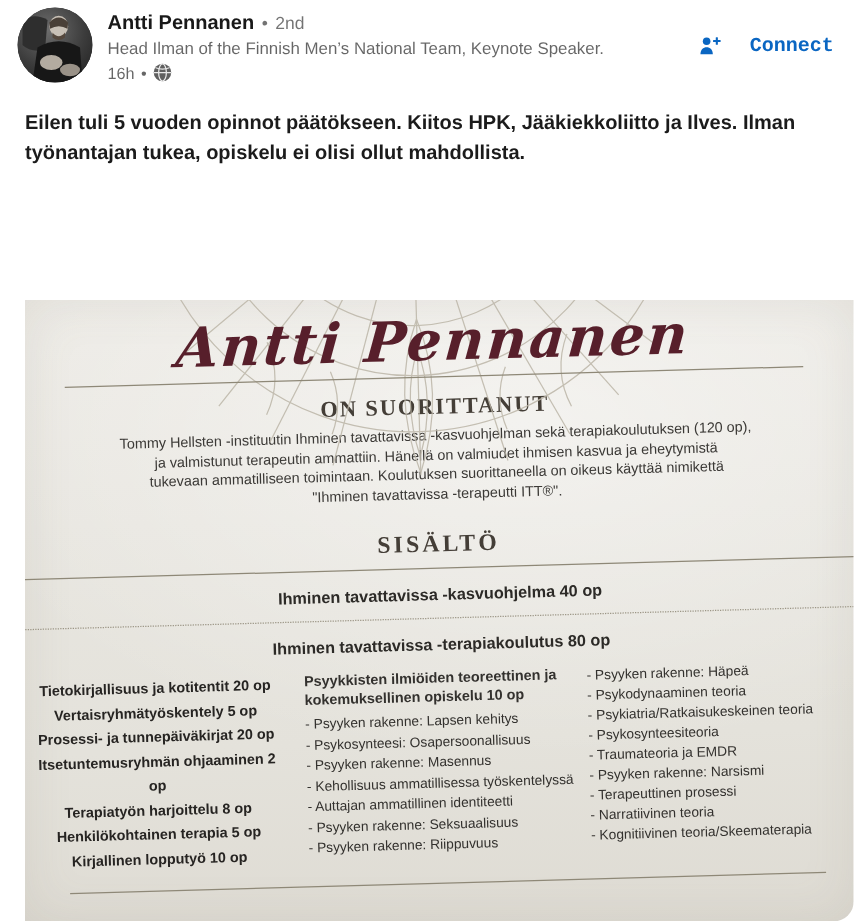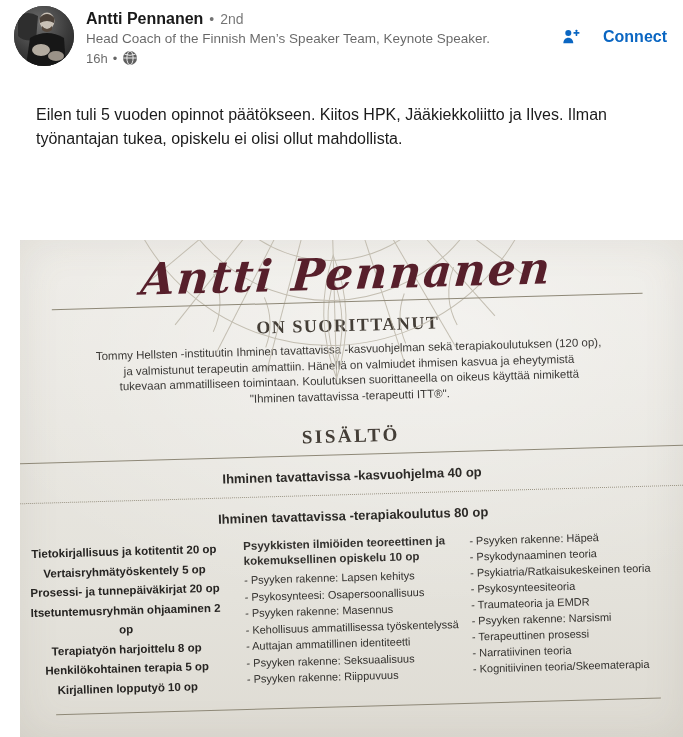--- a/index.html
+++ b/index.html
@@ -1,39 +1,40 @@
 <!DOCTYPE html>
 <html><head>
 <meta charset="utf-8">
 <style>
   html,body { margin:0; padding:0; background:#fff; }
   .page {
     position:relative; width:683px; height:737px; overflow:hidden;
     background:#ffffff;
     font-family:"Liberation Sans","DejaVu Sans",sans-serif;
+    border-radius:16px;
   }
 
   
   .post-header { position:absolute; top:6px; left:14px; right:10px; display:flex; align-items:flex-start; }
   .avatar { width:60px; height:60px; border-radius:50%; overflow:hidden; flex:none; background:#2a2a2a; cursor:pointer; }
   .header-text { margin-left:12px; flex:1; min-width:0; }
   .name-row { display:flex; align-items:baseline; gap:6px; margin-top:4px; }
   .name { font-size:16px; font-weight:700; color:rgba(0,0,0,.9); cursor:pointer; }
   .degree-sep, .degree { font-size:14px; color:rgba(0,0,0,.55); }
   .headline { font-size:13.5px; color:rgba(0,0,0,.6); margin-top:3px; white-space:nowrap; overflow:hidden; }
   .meta-row { font-size:13px; color:rgba(0,0,0,.6); margin-top:4px; display:flex; align-items:flex-end; gap:5px; }
   .connect-btn {
     display:flex; align-items:center; gap:23px; border:none; background:none; padding:4px 6px;
     color:#0a66c2; font-weight:700; font-size:16px; margin-top:18px; cursor:pointer; flex:none;
-    font-family:Liberation Sans, sans-serif;
+    font-family:Liberation Mono, monospace;
   }
 
   
   .post-body { position:absolute; top:87px; left:20px; right:16px; font-size:16px; line-height:24px; color:#1b1b1b; }
-  .post-body p { margin:16px; }
+  .post-body p { margin:0;font-weight:bold; }
   .post-body p + p { margin-top:25px; }
 
   
   .certificate {
     position:absolute; left:20px; top:240px; width:663px; height:497px; margin:0; overflow:hidden;
     background:
       radial-gradient(120% 90% at 60% 20%, rgba(255,255,255,.45), rgba(255,255,255,0) 60%),
       linear-gradient(178deg, #edebe6 0%, #e8e6e0 35%, #e4e2db 70%, #dedbd3 100%);
     box-shadow: inset 0 0 40px rgba(120,115,100,.12);
   }
@@ -87,21 +88,21 @@
         <ellipse cx="27" cy="44" rx="9" ry="6" fill="#b3aba0"></ellipse>
         <ellipse cx="42" cy="50" rx="8" ry="5" fill="#9a9288"></ellipse>
       </svg>
     </div>
     <div class="header-text">
       <div class="name-row">
         <span class="name">Antti Pennanen</span>
         <span class="degree-sep">•</span>
         <span class="degree">2nd</span>
       </div>
-      <div class="headline">Head Coach of the Finnish Men’s Speaker Team, Keynote Speaker.</div>
+      <div class="headline">Head Ilman of the Finnish Men’s National Team, Keynote Speaker.</div>
       <div class="meta-row">
         <span>16h</span>
         <span>•</span>
         <svg width="16" height="16" viewBox="0 0 16 16">
           <circle cx="8" cy="8" r="7" fill="#5f5f5f"></circle>
           <ellipse cx="8" cy="8" rx="3.1" ry="6.9" fill="none" stroke="#e9e9e9" stroke-width="1"></ellipse>
           <line x1="1.2" y1="8" x2="14.8" y2="8" stroke="#e9e9e9" stroke-width="1"></line>
           <path d="M2.5,4.2 Q8,6.5 13.5,4.2" fill="none" stroke="#e9e9e9" stroke-width="1"></path>
         </svg>
       </div>

